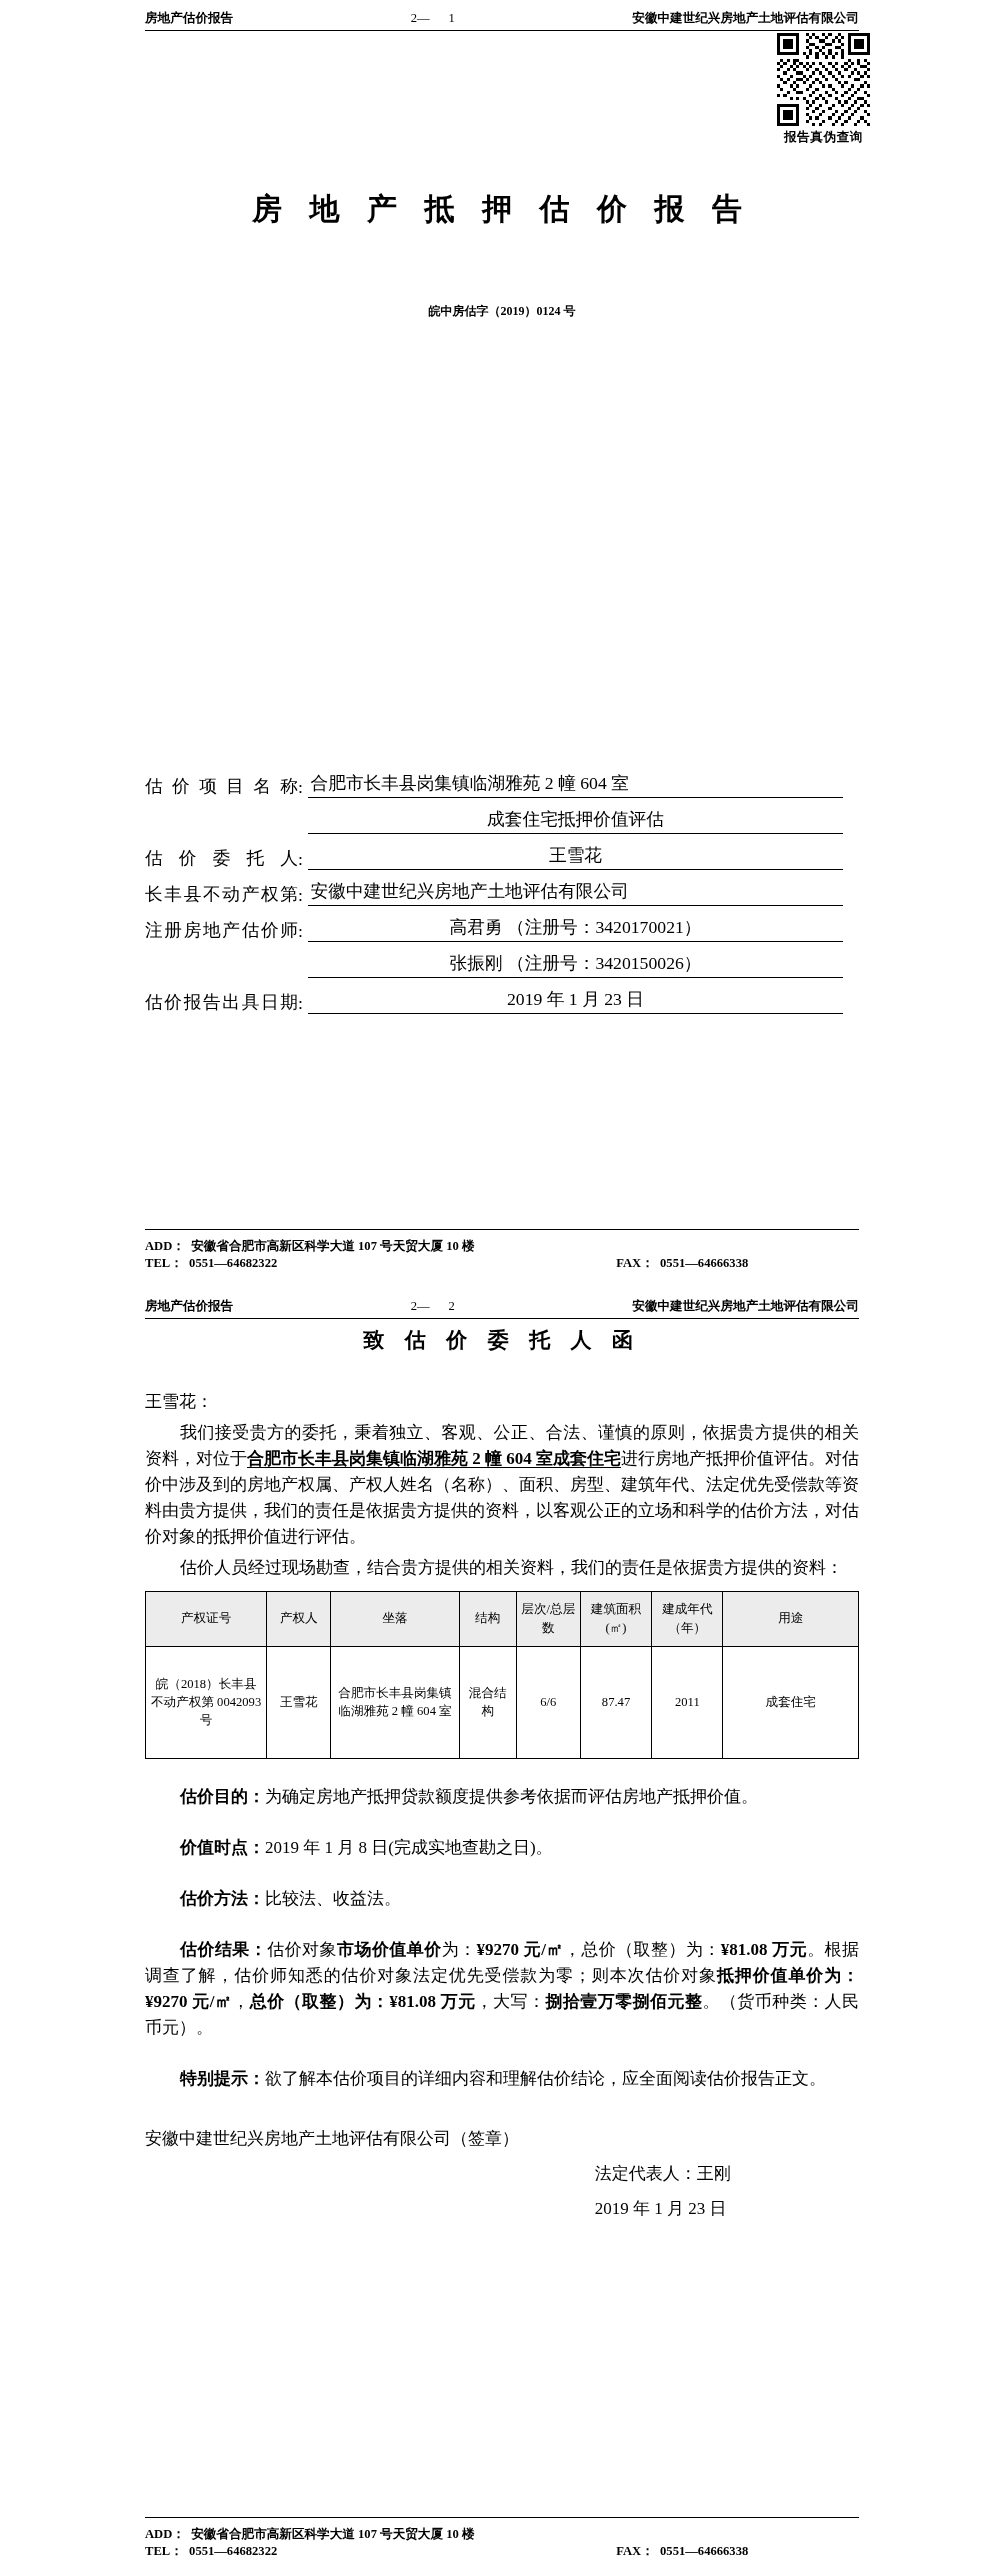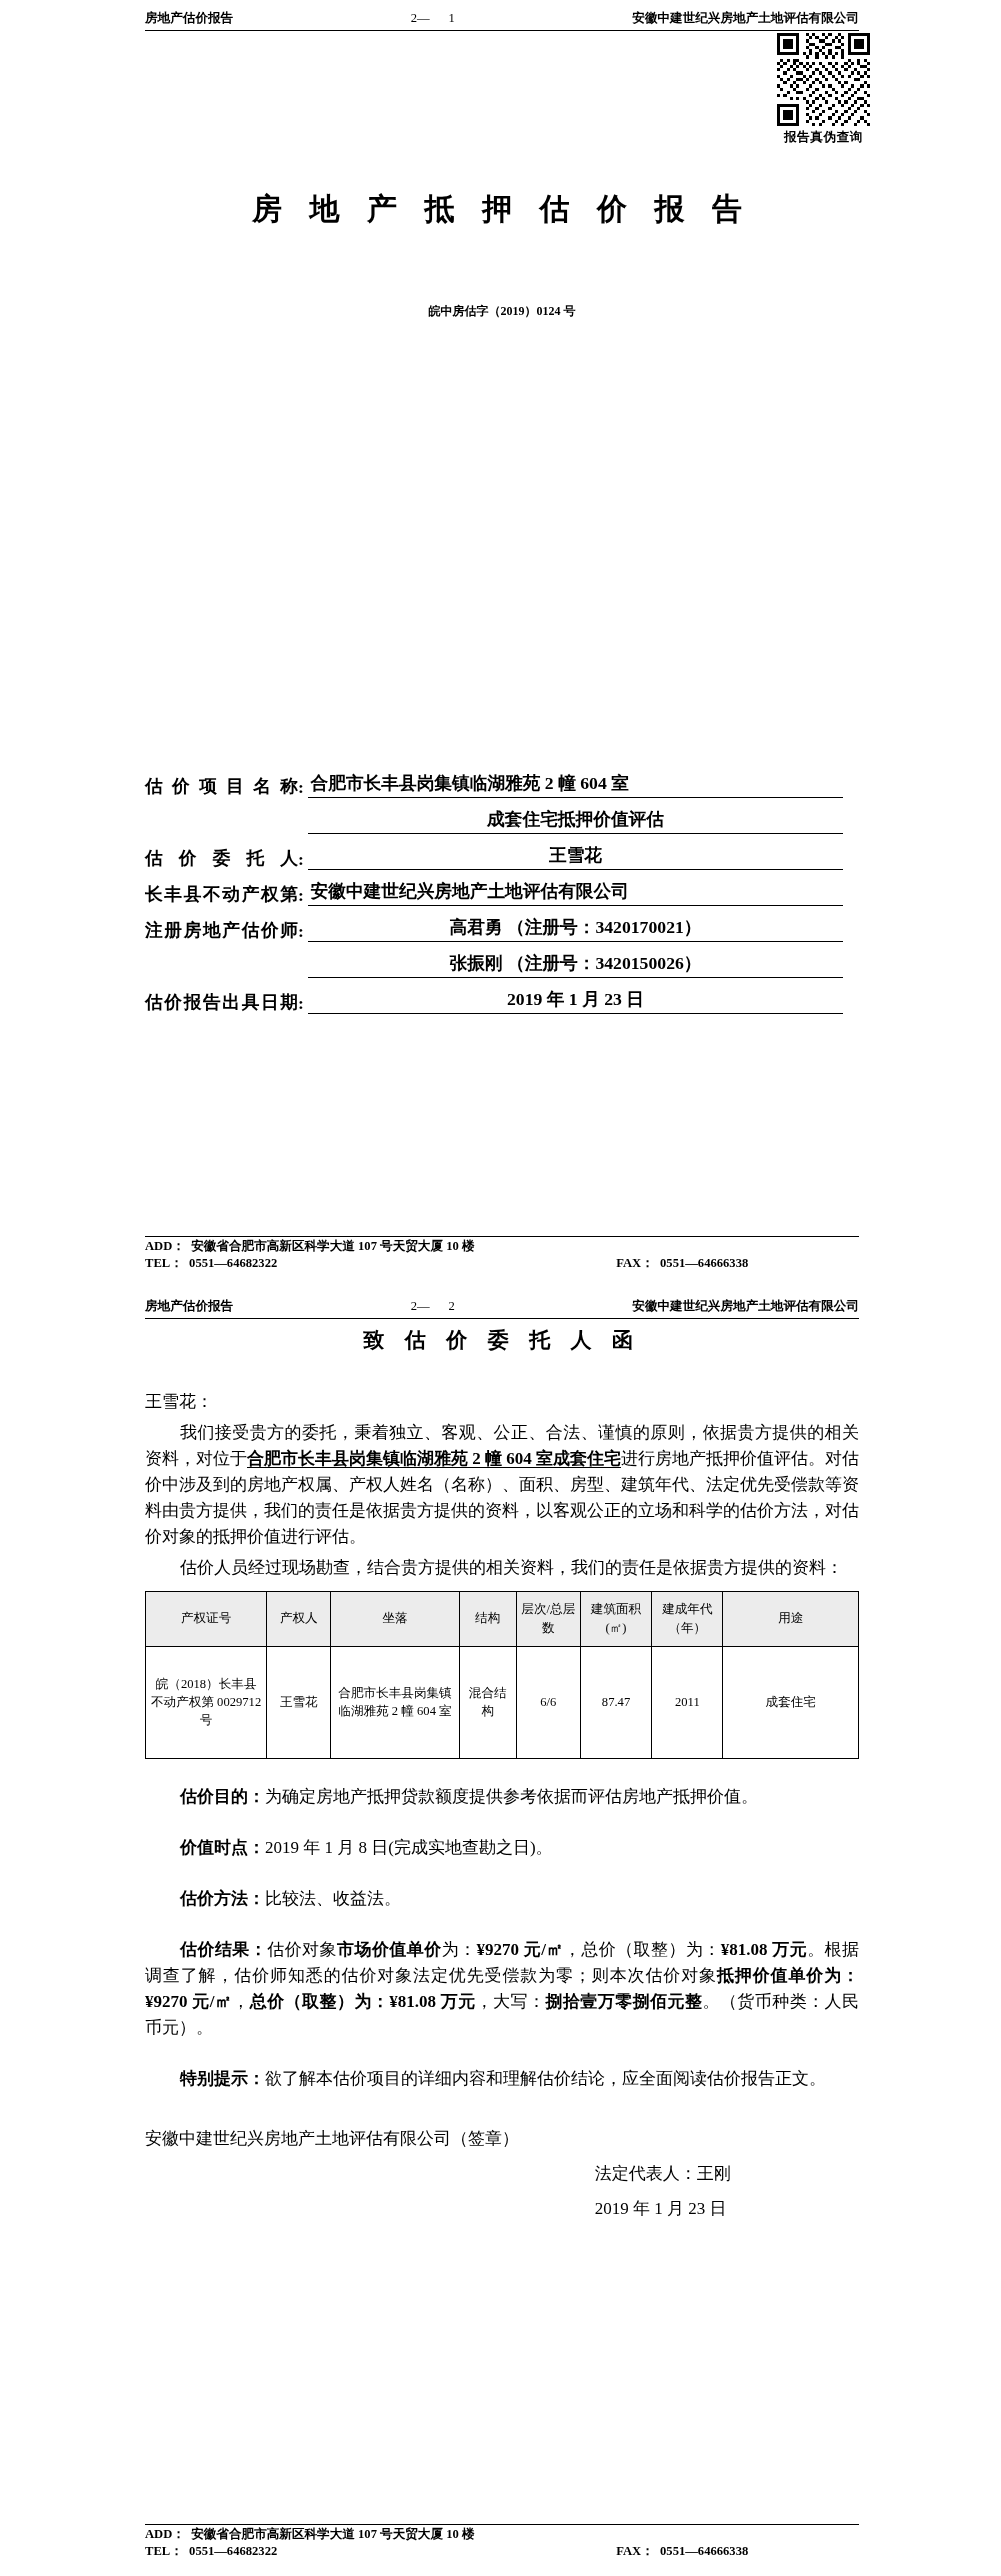--- a/index.html
+++ b/index.html
@@ -22,32 +22,32 @@
 
   
   .qr-block { position:absolute; top:33px; right:132px; width:93px; text-align:center; }
   .qr-block svg { display:block; width:93px; height:93px; }
   .qr-caption { font-size:12.6px; font-weight:bold; margin-top:3.2px; letter-spacing:0.6px; white-space:nowrap; }
 
   
   .main-title { margin-top:158px; text-align:center; font-size:30px; font-weight:bold; letter-spacing:10px; white-space:pre; }
   .report-no { margin-top:73px; text-align:center; font-size:12px; font-weight:bold; }
 
-  .fields { margin-top:442px; margin-right:16px; font-size:17.7px; font-weight:bold; }
+  .fields { margin-top:442px; margin-right:16px; font-size:17.7px; font-weight:normal; }
   .frow { display:flex; align-items:flex-end; height:36px; }
   .flabel { width:153px; text-align:justify; text-align-last:justify; text-justify:inter-character; }
   .fcolon { width:10px; }
   .flabel-spacer { width:163px; }
   .fval { flex:1; border-bottom:1.3px solid #000; padding:0 2.5px 1.9px; white-space:pre; overflow:visible; }
   .fval.center { text-align:center; }
 
   
   .doc-footer {
     position:absolute; left:145px; right:143px; bottom:16.4px;
-    border-top:1.3px solid #000; padding-top:1px;
+    border-top:1.3px solid #000; padding-top:8px;
     font-size:12.6px; font-weight:bold; line-height:17px;
   }
   .doc-footer div, .doc-footer span { white-space:pre; }
   .ftr-l2 { display:flex; }
   .ftr-tel { width:66%; }
 
   
   .letter-title { margin-top:6.3px; text-align:center; font-size:21px; font-weight:bold; letter-spacing:7.6px; white-space:pre; }
   .salutation { margin-top:35px; font-size:17px; line-height:26px; }
   .para { margin-top:5px; font-size:17px; line-height:26px; text-align:justify; text-indent:35px; }
@@ -178,21 +178,21 @@
           <th>坐落</th>
           <th>结构</th>
           <th>层次/总层数</th>
           <th>建筑面积(㎡)</th>
           <th>建成年代（年）</th>
           <th>用途</th>
         </tr>
       </thead>
       <tbody>
         <tr>
-          <td>皖（2018）长丰县不动产权第 0029712 号</td>
+          <td>皖（2018）长丰县不动产权第 0042093 号</td>
           <td>王雪花</td>
           <td>合肥市长丰县岗集镇临湖雅苑 2 幢 604 室</td>
           <td>混合结构</td>
           <td>6/6</td>
           <td>87.47</td>
           <td>2011</td>
           <td>成套住宅</td>
         </tr>
       </tbody>
     </table>

